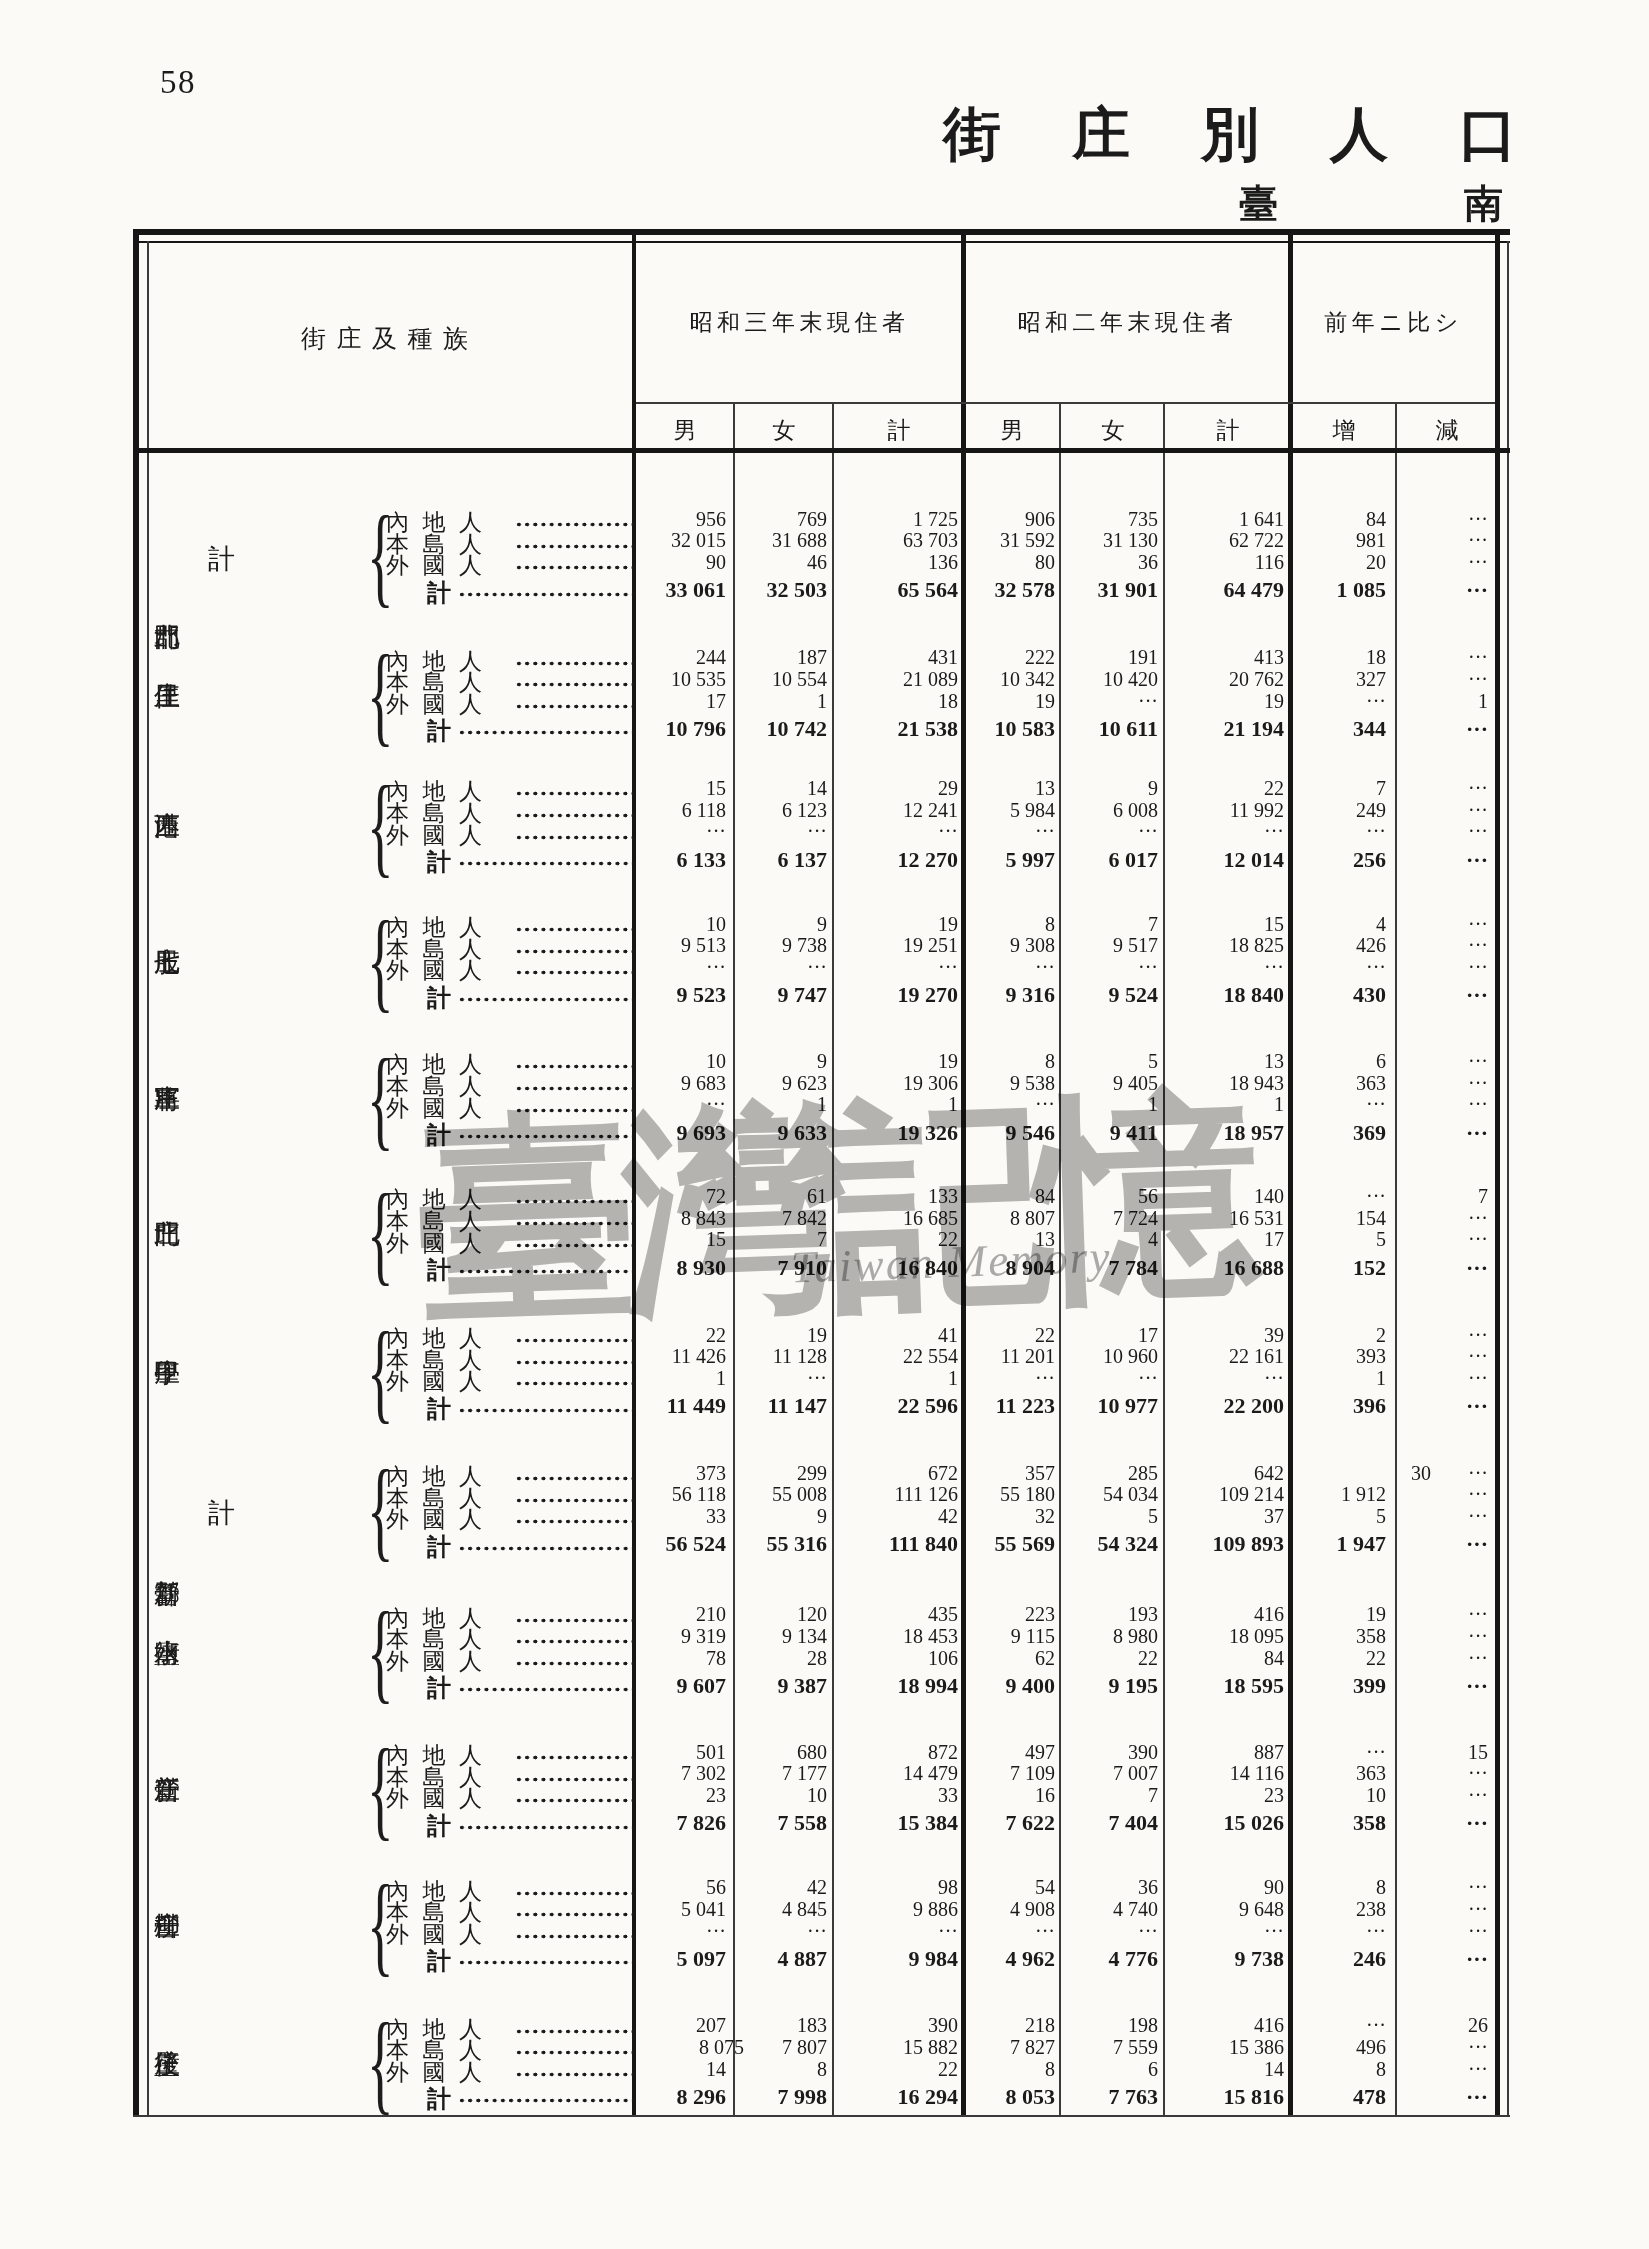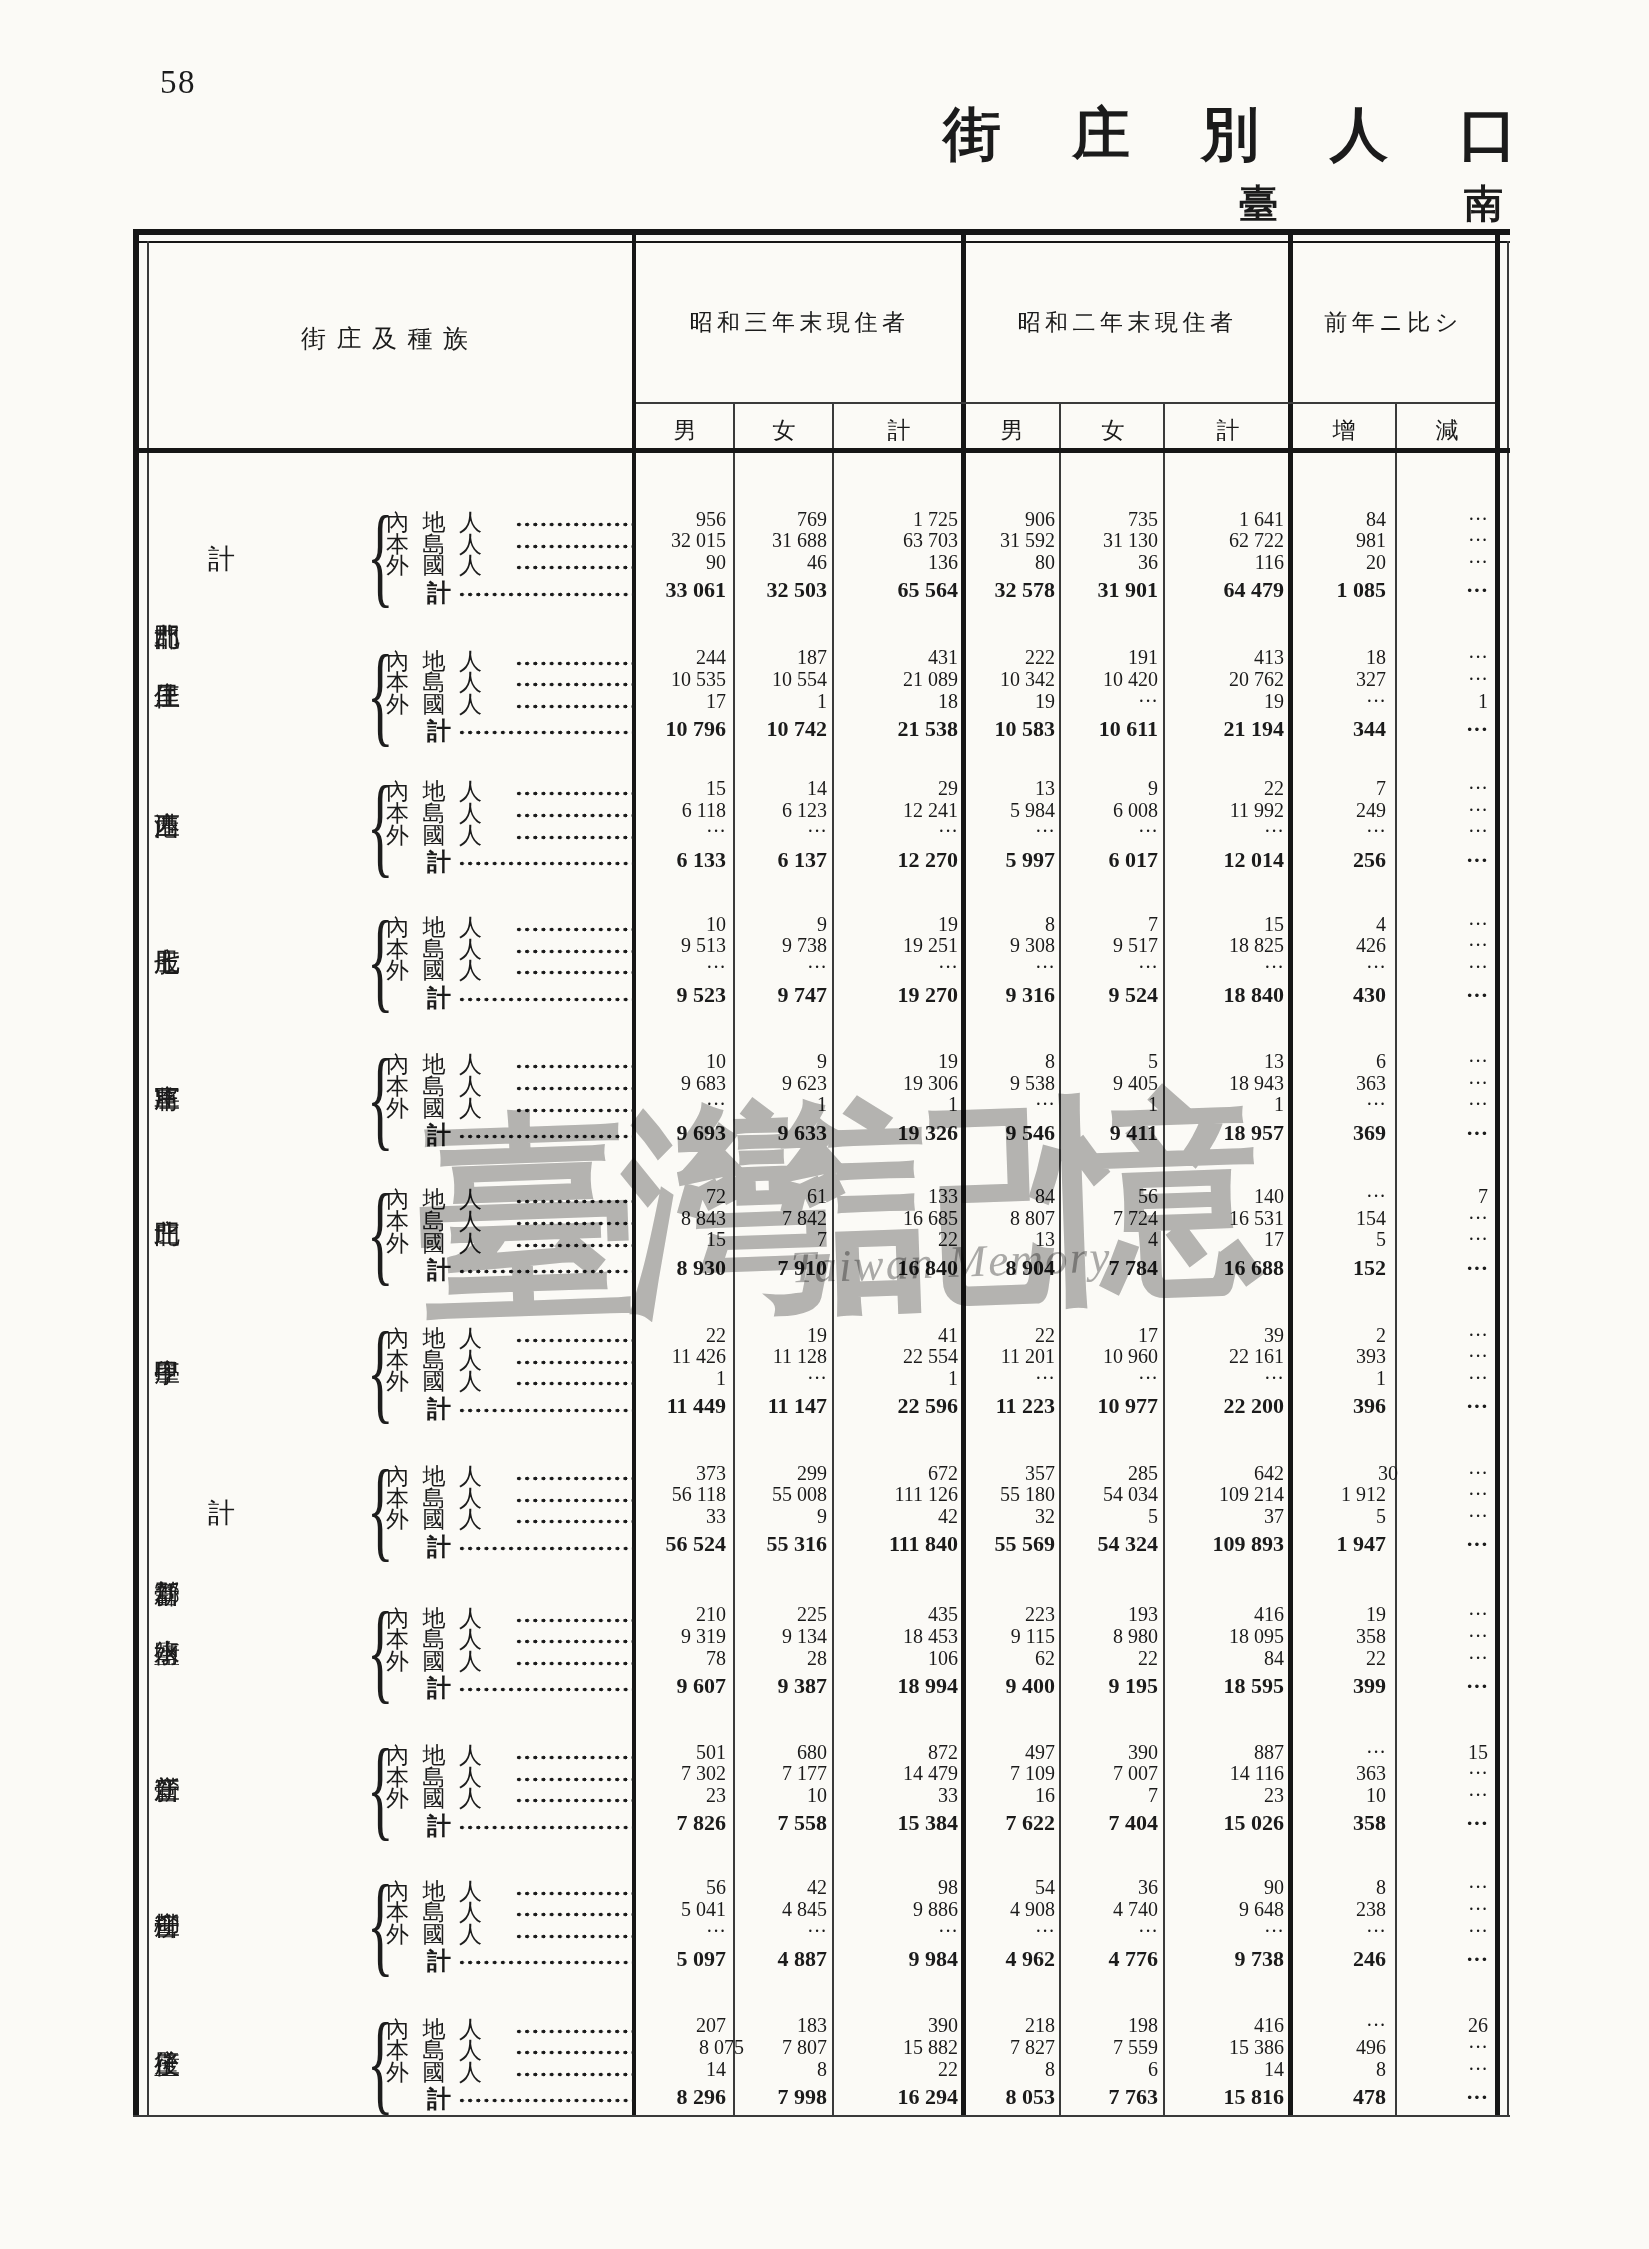--- a/index.html
+++ b/index.html
@@ -430,21 +430,21 @@
       <div class="gname-single" style="left: 208px; top: 1495px; position: absolute;">計</div>
       <div class="brace" style="left: 367px; top: 1453px; position: absolute;">{</div>
       <div class="race-label" style="left: 386px; top: 1461px; position: absolute;">內地人</div>
       <div class="leader" style="left: 516px; top: 1476px; width: 118px; position: absolute;"></div>
       <div class="num" style="left: 576px; top: 1462px; width: 150px; position: absolute;">373</div>
       <div class="num" style="left: 677px; top: 1462px; width: 150px; position: absolute;">299</div>
       <div class="num" style="left: 808px; top: 1462px; width: 150px; position: absolute;">672</div>
       <div class="num" style="left: 905px; top: 1462px; width: 150px; position: absolute;">357</div>
       <div class="num" style="left: 1008px; top: 1462px; width: 150px; position: absolute;">285</div>
       <div class="num" style="left: 1134px; top: 1462px; width: 150px; position: absolute;">642</div>
-      <div class="num" style="left: 1248px; top: 1462px; width: 150px; position: absolute;">30</div>
+      <div class="num" style="left: 1281px; top: 1462px; width: 150px; position: absolute;">30</div>
       <div class="num" style="left: 1338px; top: 1462px; width: 150px; position: absolute;">···</div>
       <div class="race-label" style="left: 386px; top: 1483px; position: absolute;">本島人</div>
       <div class="leader" style="left: 516px; top: 1498px; width: 118px; position: absolute;"></div>
       <div class="num" style="left: 576px; top: 1483px; width: 150px; position: absolute;">56 118</div>
       <div class="num" style="left: 677px; top: 1483px; width: 150px; position: absolute;">55 008</div>
       <div class="num" style="left: 808px; top: 1483px; width: 150px; position: absolute;">111 126</div>
       <div class="num" style="left: 905px; top: 1483px; width: 150px; position: absolute;">55 180</div>
       <div class="num" style="left: 1008px; top: 1483px; width: 150px; position: absolute;">54 034</div>
       <div class="num" style="left: 1134px; top: 1483px; width: 150px; position: absolute;">109 214</div>
       <div class="num" style="left: 1236px; top: 1483px; width: 150px; position: absolute;">1 912</div>
@@ -476,21 +476,21 @@
       </div>
       <div class="gname" style="left: 154px; top: 1636px; width: 221px; position: absolute;">
         <span style="position: absolute;">鹽</span>
         <span style="position: absolute;">水</span>
         <span style="position: absolute;">街</span>
       </div>
       <div class="brace" style="left: 367px; top: 1595px; position: absolute;">{</div>
       <div class="race-label" style="left: 386px; top: 1603px; position: absolute;">內地人</div>
       <div class="leader" style="left: 516px; top: 1618px; width: 118px; position: absolute;"></div>
       <div class="num" style="left: 576px; top: 1603px; width: 150px; position: absolute;">210</div>
-      <div class="num" style="left: 677px; top: 1603px; width: 150px; position: absolute;">225</div>
+      <div class="num" style="left: 677px; top: 1603px; width: 150px; position: absolute;">120</div>
       <div class="num" style="left: 808px; top: 1603px; width: 150px; position: absolute;">435</div>
       <div class="num" style="left: 905px; top: 1603px; width: 150px; position: absolute;">223</div>
       <div class="num" style="left: 1008px; top: 1603px; width: 150px; position: absolute;">193</div>
       <div class="num" style="left: 1134px; top: 1603px; width: 150px; position: absolute;">416</div>
       <div class="num" style="left: 1236px; top: 1603px; width: 150px; position: absolute;">19</div>
       <div class="num" style="left: 1338px; top: 1603px; width: 150px; position: absolute;">···</div>
       <div class="race-label" style="left: 386px; top: 1624px; position: absolute;">本島人</div>
       <div class="leader" style="left: 516px; top: 1639px; width: 118px; position: absolute;"></div>
       <div class="num" style="left: 576px; top: 1625px; width: 150px; position: absolute;">9 319</div>
       <div class="num" style="left: 677px; top: 1625px; width: 150px; position: absolute;">9 134</div>

